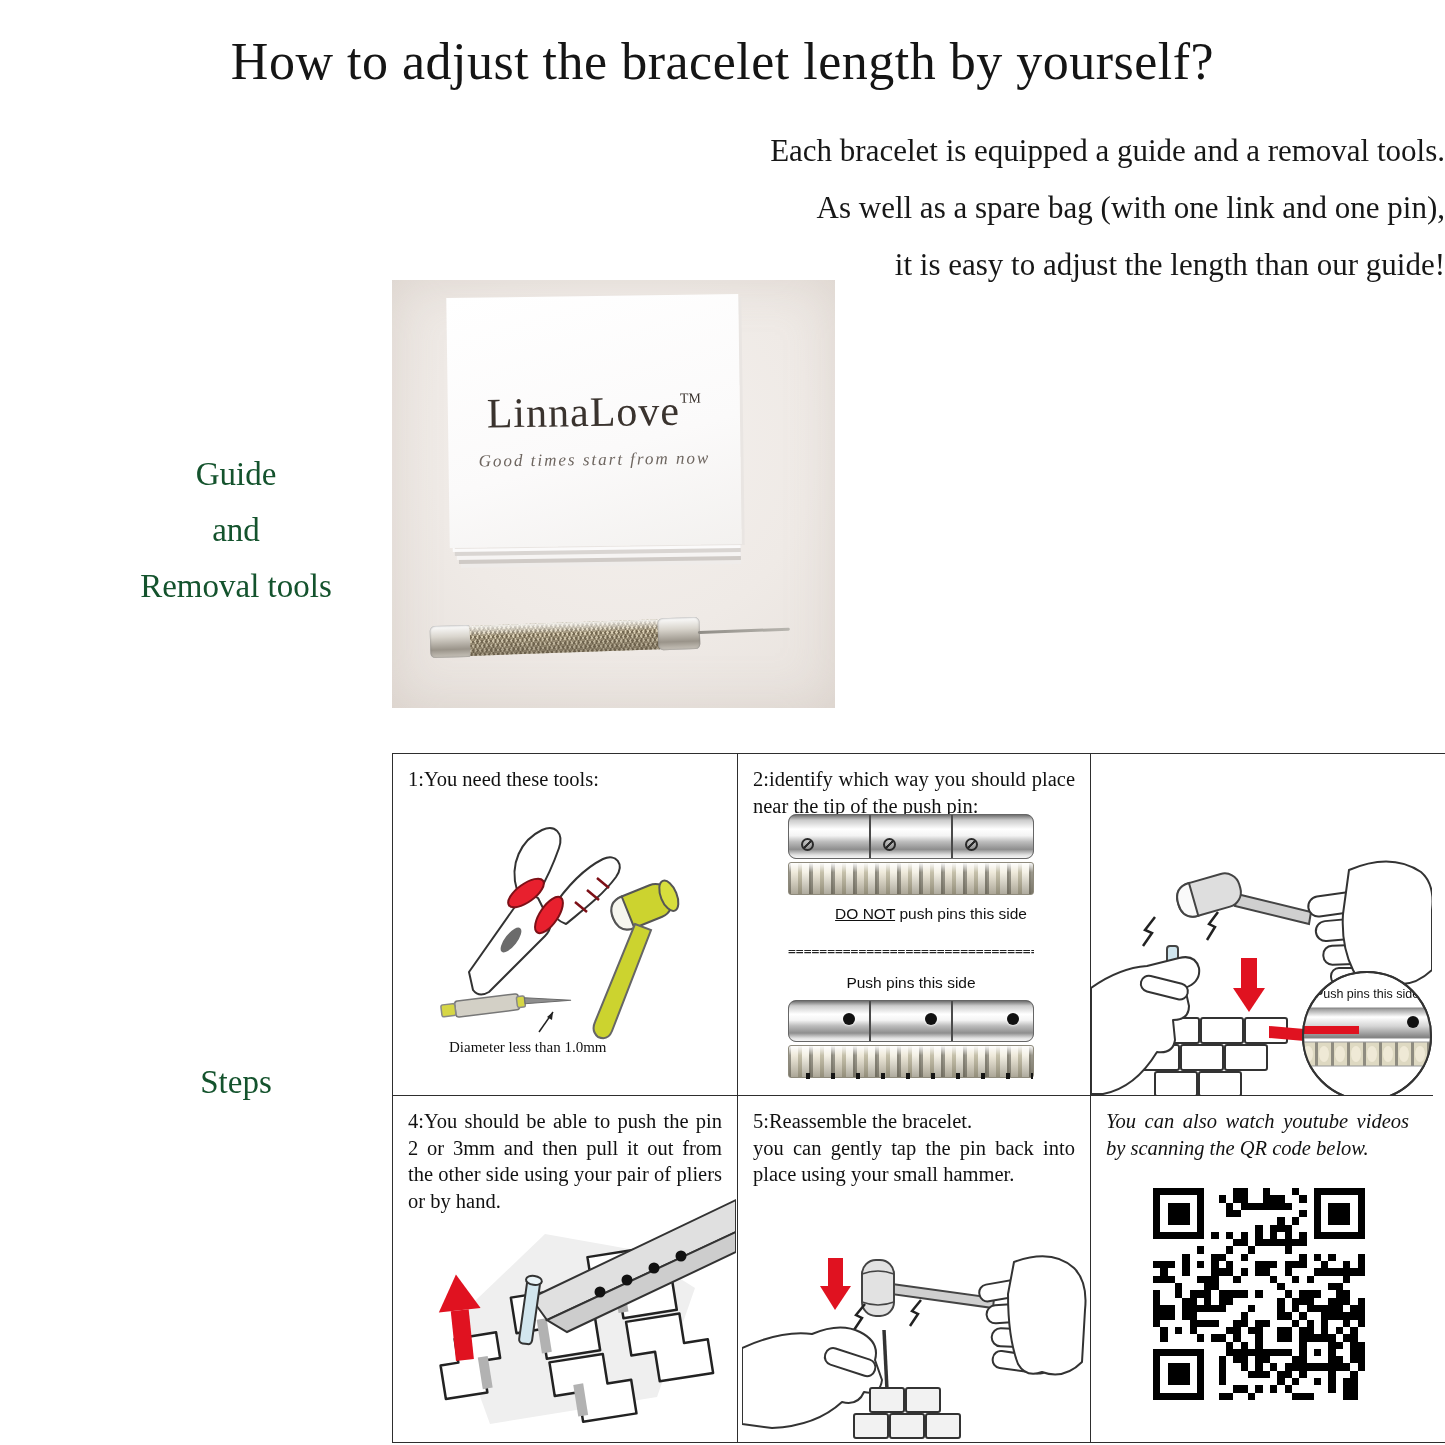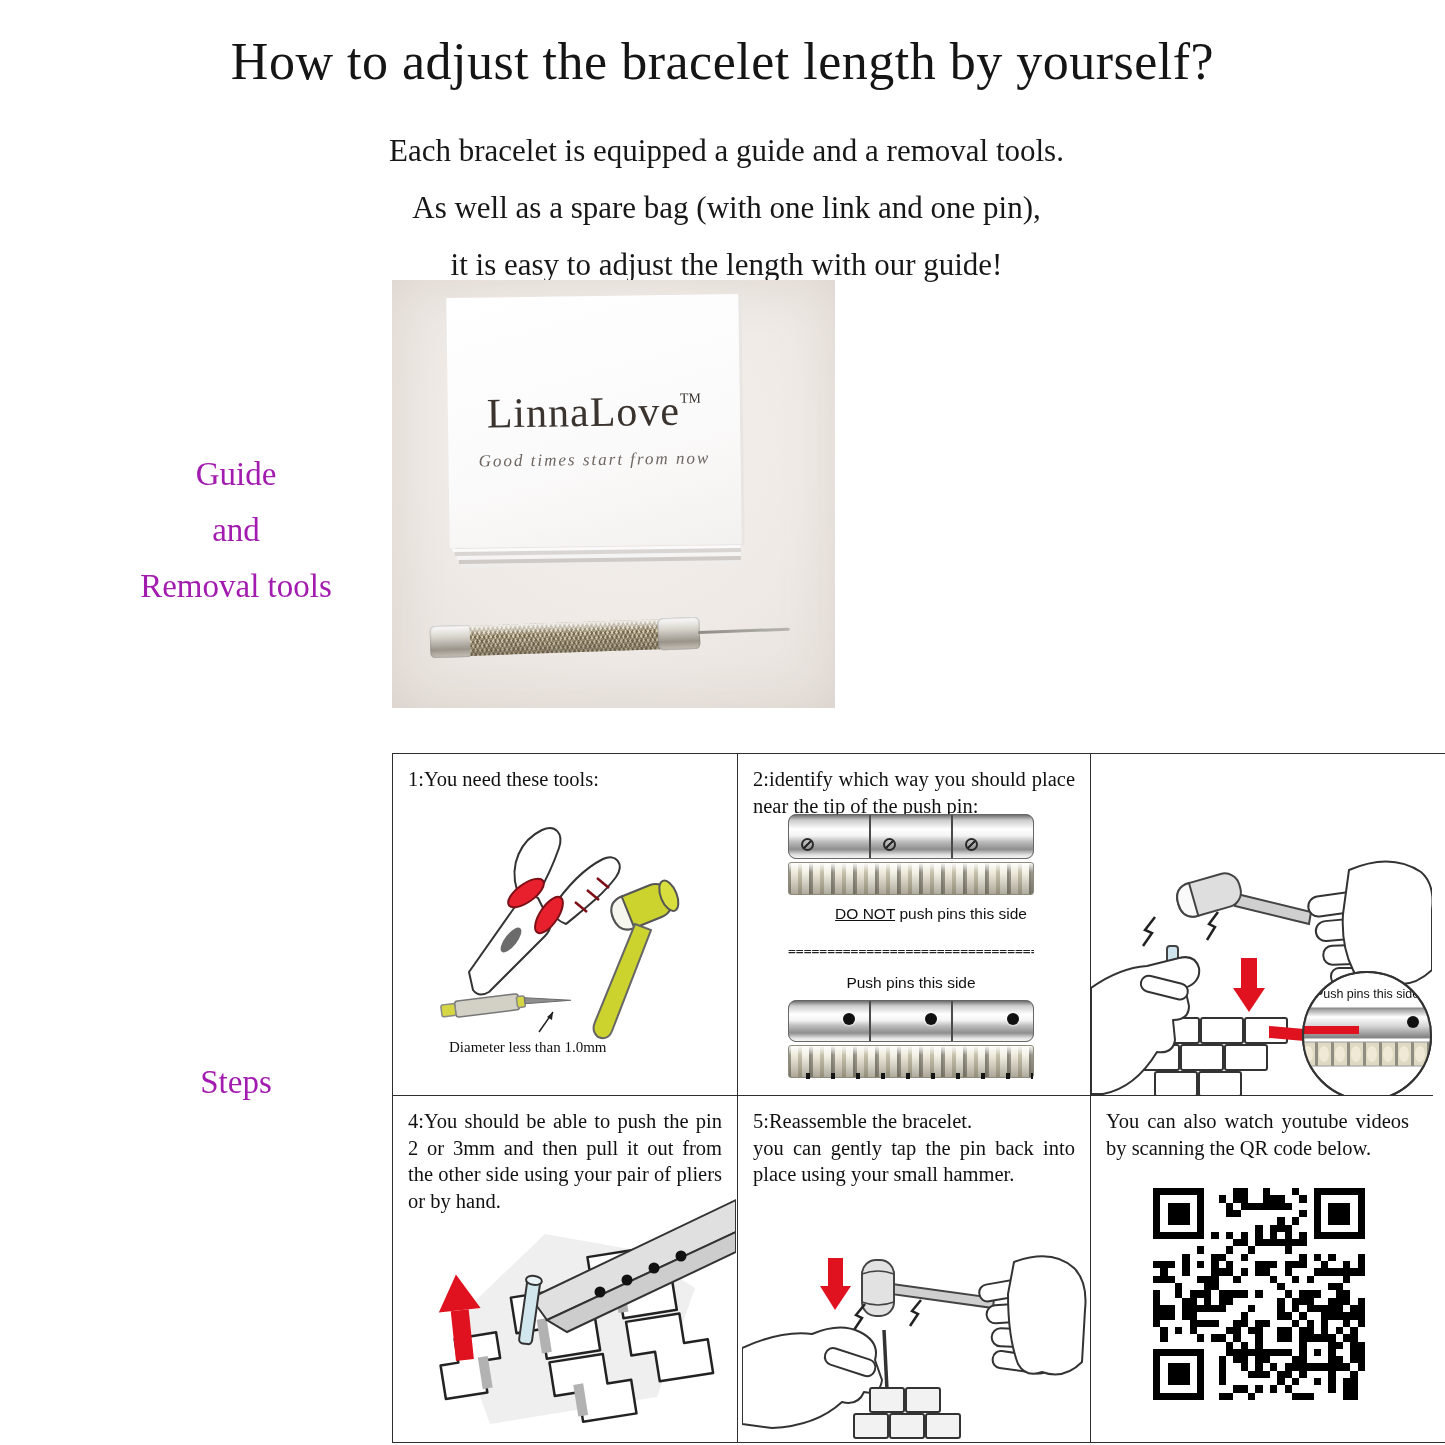--- a/index.html
+++ b/index.html
@@ -4,25 +4,25 @@
 <style>
   * { box-sizing: border-box; margin: 0; padding: 0; }
   html,body { background:#fff; }
   #sheet {
     position: relative; width: 1445px; height: 1445px; background:#fff;
     font-family: "Liberation Serif", serif; color:#1c1c1c; overflow: hidden;
   }
   
   #title { position:absolute; top:32px; left:0; width:100%; text-align:center;
            font-size:52px; font-weight:normal; letter-spacing:0.5px; color:#151515; }
-  #intro { position:absolute; top:122px; left:0; width:100%; text-align:center;
+  #intro { position:absolute; top:122px; left:0; width:100%; text-align:right;
            font-size:31px; line-height:57px; color:#171717;padding-left:8px; }
   
   .label-col { position:absolute; left:88px; width:296px; text-align:center;
-               font-size:33px; line-height:56px; color:#a21caf; }
+               font-size:33px; line-height:56px; color:#14532d; }
   #guide-label { top:446px; }
   #steps-label { top:1054px; }
   
   #photo { position:absolute; left:392px; top:280px; width:443px; height:428px;
            background: radial-gradient(circle at 52% 38%, #f4f0ed 0%, #efeae6 55%, #e7e1dc 100%);
            box-shadow: inset 0 0 50px rgba(180,165,150,.25); }
   #booklet { position:absolute; left:56px; top:16px; width:292px; height:250px;
              background: linear-gradient(165deg,#ffffff 0%, #fbfafa 60%, #f3f1ef 100%);
              transform: rotate(-0.8deg);
              box-shadow: 4px 2px 0 -1px #e9e5e2, 1px 6px 0 -2px #fbfafa, 2px 11px 0 -3px #d9d5d2,
@@ -92,21 +92,21 @@
 </head>
 <body>
 
 <div id="sheet">
 
   <h1 id="title">How to adjust the bracelet length by yourself?</h1>
 
   <div id="intro">
     <div>Each bracelet is equipped a guide and a removal tools.</div>
     <div>As well as a spare bag (with one link and one pin),</div>
-    <div>it is easy to adjust the length with our guide!</div>
+    <div>it is easy to adjust the length than our guide!</div>
   </div>
 
   <div id="guide-label" class="label-col">
     <div>Guide</div>
     <div>and</div>
     <div>Removal tools</div>
   </div>
 
   <figure id="photo">
     <div id="booklet">
@@ -334,21 +334,21 @@
           <rect x="128" y="134" width="34" height="24" rx="2"></rect>
           <rect x="164" y="134" width="34" height="24" rx="2"></rect>
           <rect x="112" y="160" width="34" height="24" rx="2"></rect>
           <rect x="148" y="160" width="34" height="24" rx="2"></rect>
           <rect x="184" y="160" width="34" height="24" rx="2"></rect>
         </g>
       </svg>
     </section>
 
     <section class="cell">
-      <h2 style="margin-right:24px;">You can also watch youtube videos by scanning the QR code below.</h2>
+      <h2 style="margin-right:24px;font-style:italic;">You can also watch youtube videos by scanning the QR code below.</h2>
       <div id="qr-wrap">
         <svg id="qr-svg" viewBox="0 0 29 29" fill="#000">
             <rect x="0" y="0" width="1" height="1"></rect>
             <rect x="1" y="0" width="1" height="1"></rect>
             <rect x="2" y="0" width="1" height="1"></rect>
             <rect x="3" y="0" width="1" height="1"></rect>
             <rect x="4" y="0" width="1" height="1"></rect>
             <rect x="5" y="0" width="1" height="1"></rect>
             <rect x="6" y="0" width="1" height="1"></rect>
             <rect x="11" y="0" width="1" height="1"></rect>

